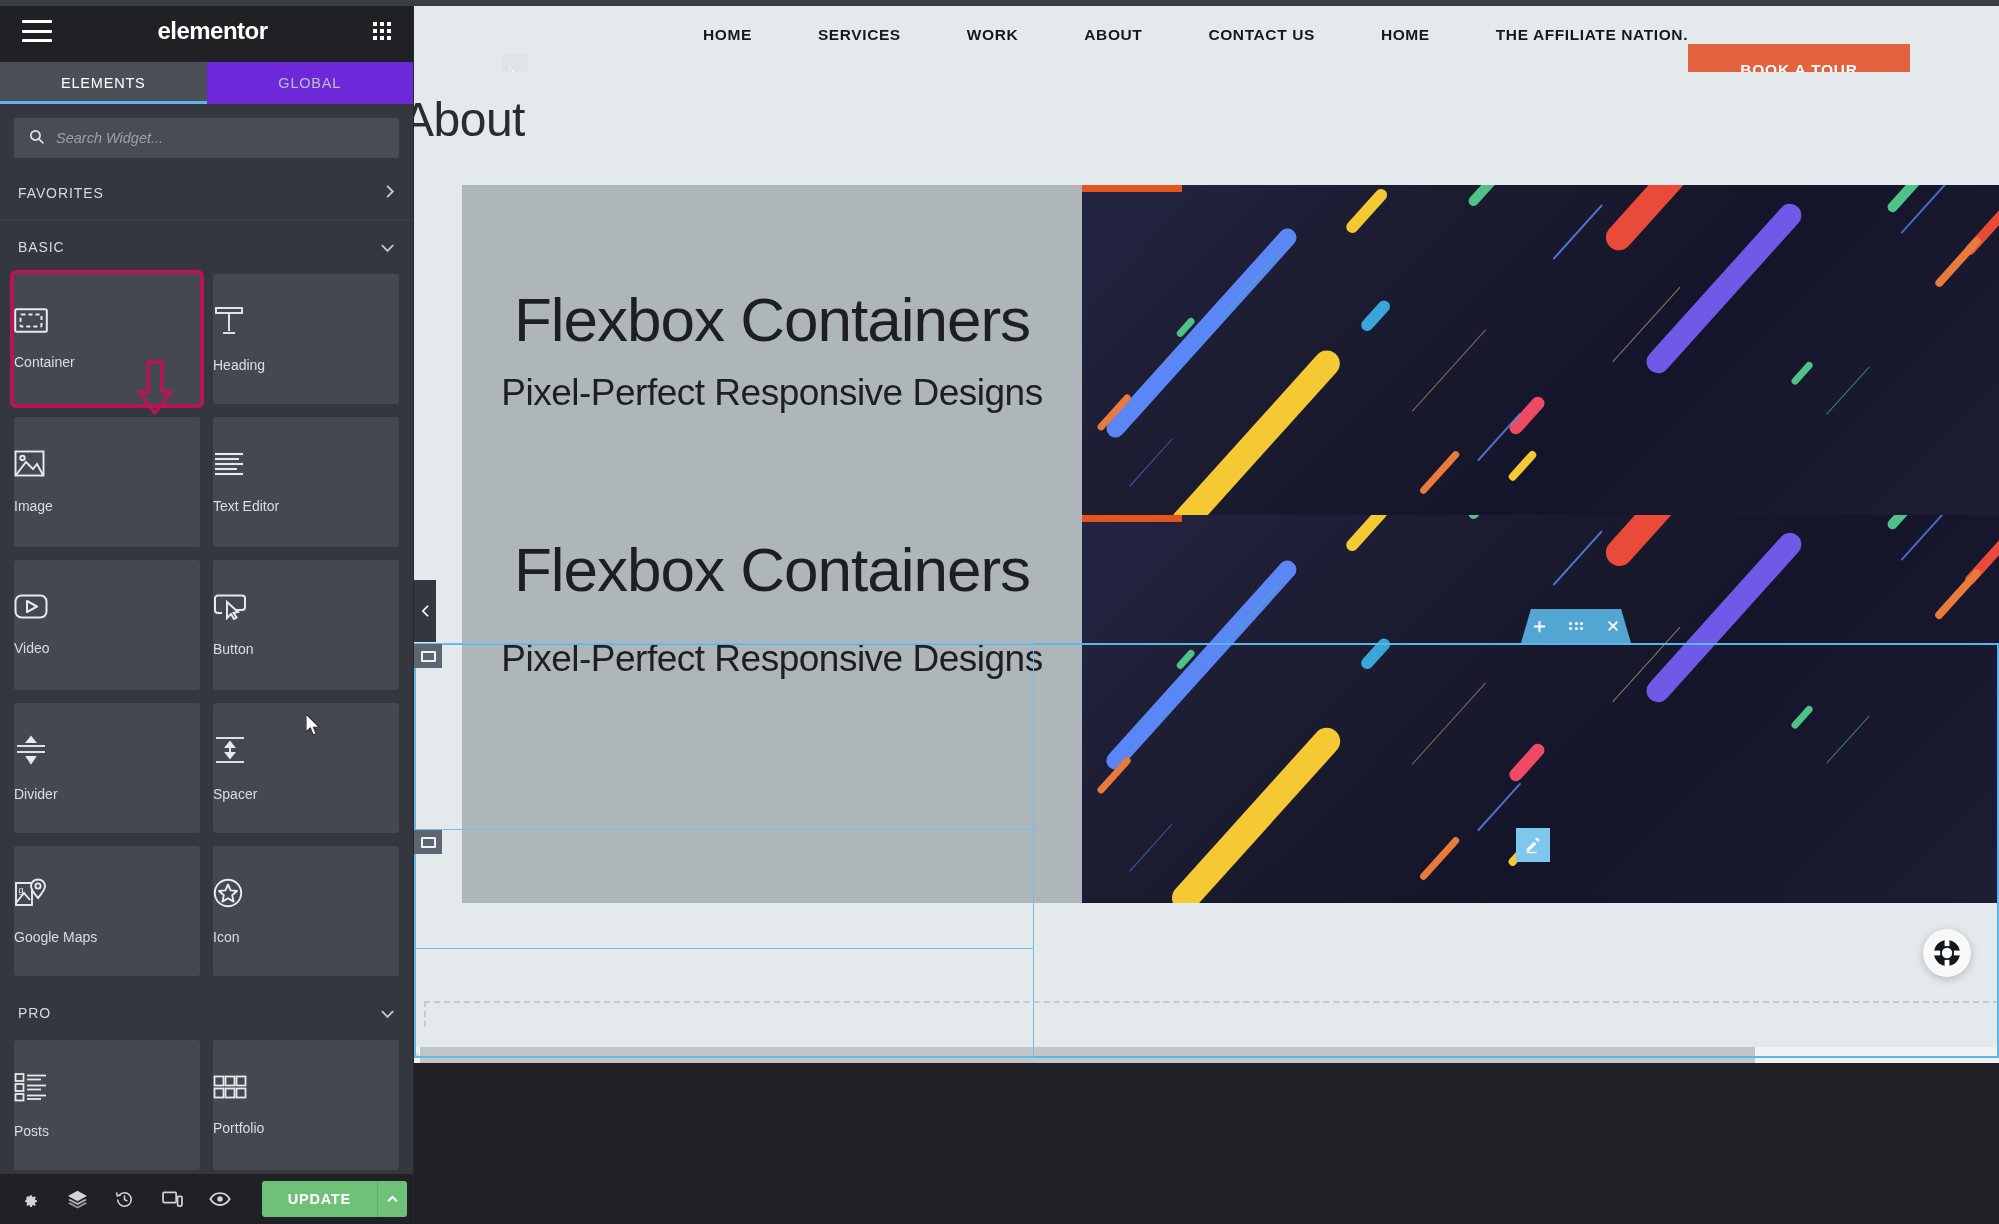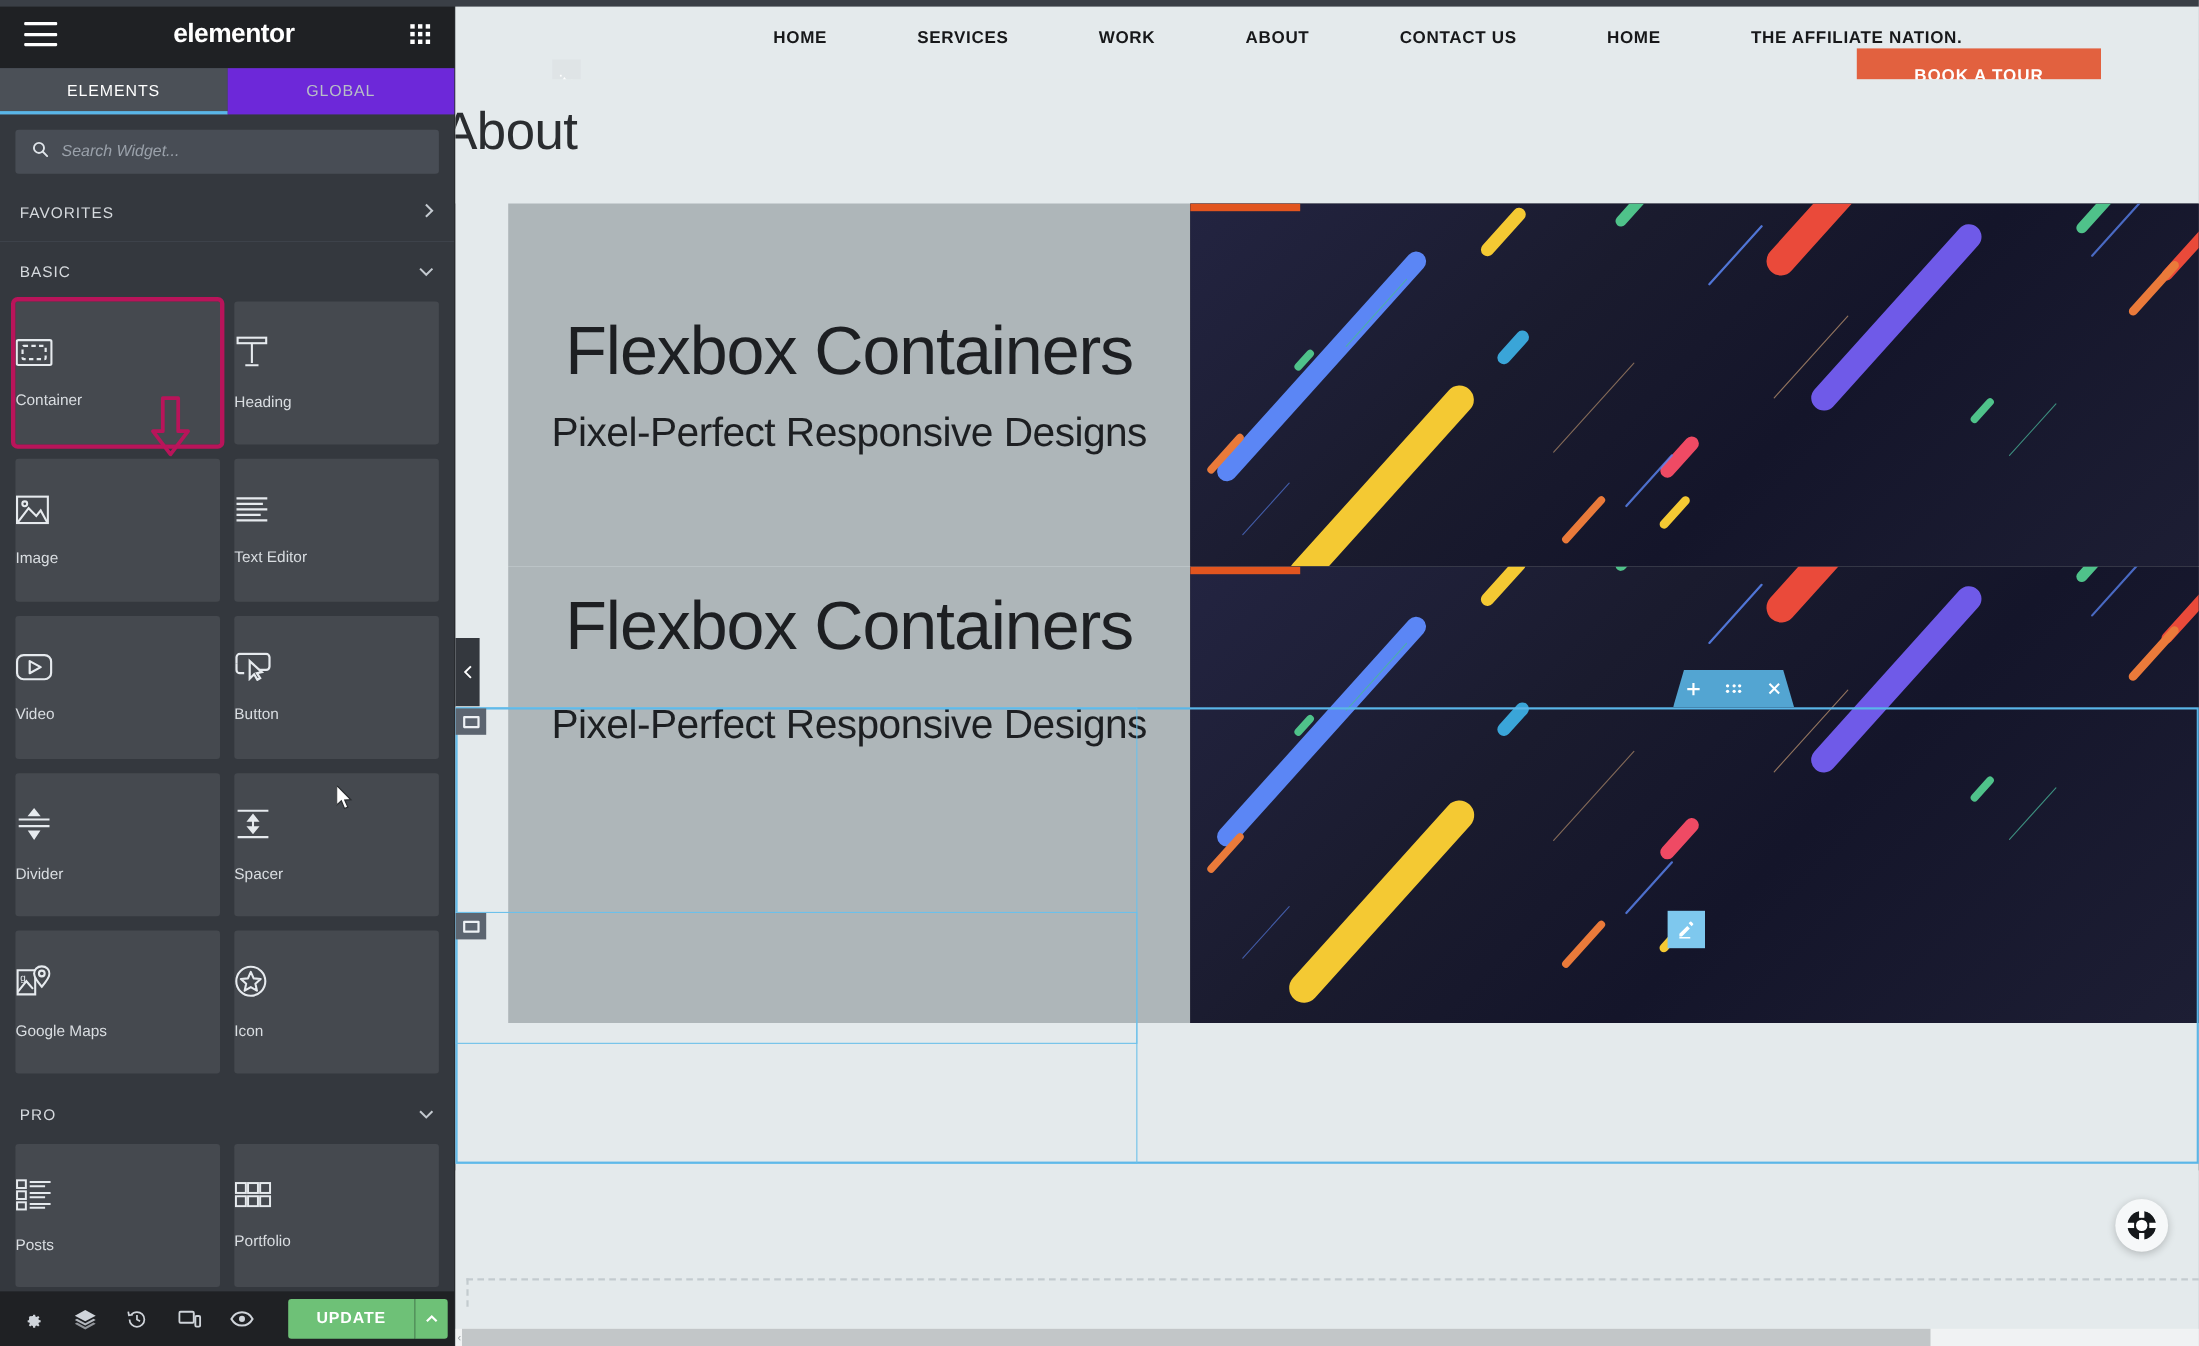--- a/index.html
+++ b/index.html
@@ -2,21 +2,21 @@
 <html><head>
 <meta charset="utf-8">
 <style>
   * { box-sizing: border-box; margin: 0; padding: 0; }
   html, body {
     width: 1999px; height: 1224px;
     overflow: hidden;
     font-family: "Liberation Sans", sans-serif;
     background: #1f2124;
   }
-  .app { position: relative; width: 1999px; height: 1224px; display: flex; }
+  .app { position: relative; width: 1999px; height: 1063px; display: flex; }
 
   
   .panel {
     width: 414px; height: 1224px;
     background: #34383e;
     position: relative;
     display: flex; flex-direction: column;
     flex: 0 0 414px;
     border-right: 1px solid #25282c;
   }
@@ -111,21 +111,21 @@
     height:72px; background:#e4eaec; position:relative;
     display:flex; align-items:flex-start;
   }
   .nav-logo {
     position:absolute; left:88px; top:54px; width:26px; height:26px;
     background:#dfe4e6; display:flex; align-items:flex-end; justify-content:center;
     overflow:hidden;
   }
   .nav-links {
     position:absolute; left:256px; top:26px; right:60px;
-    display:flex; gap:16px; align-items:center;
+    display:flex; gap:0; align-items:center;
   }
   .nav-link {
     color:#17181a; font-size:15.5px; font-weight:700; letter-spacing:0.6px;
     cursor:pointer; white-space:nowrap; padding:0 33px;
   }
   .book-btn {
     position:absolute; left:1274px; top:44px; width:222px; height:51px;
     background:#e2613f; color:#fff; font-size:15.5px; font-weight:700; letter-spacing:0.8px;
     display:flex; align-items:center; justify-content:center; cursor:pointer;
   }

